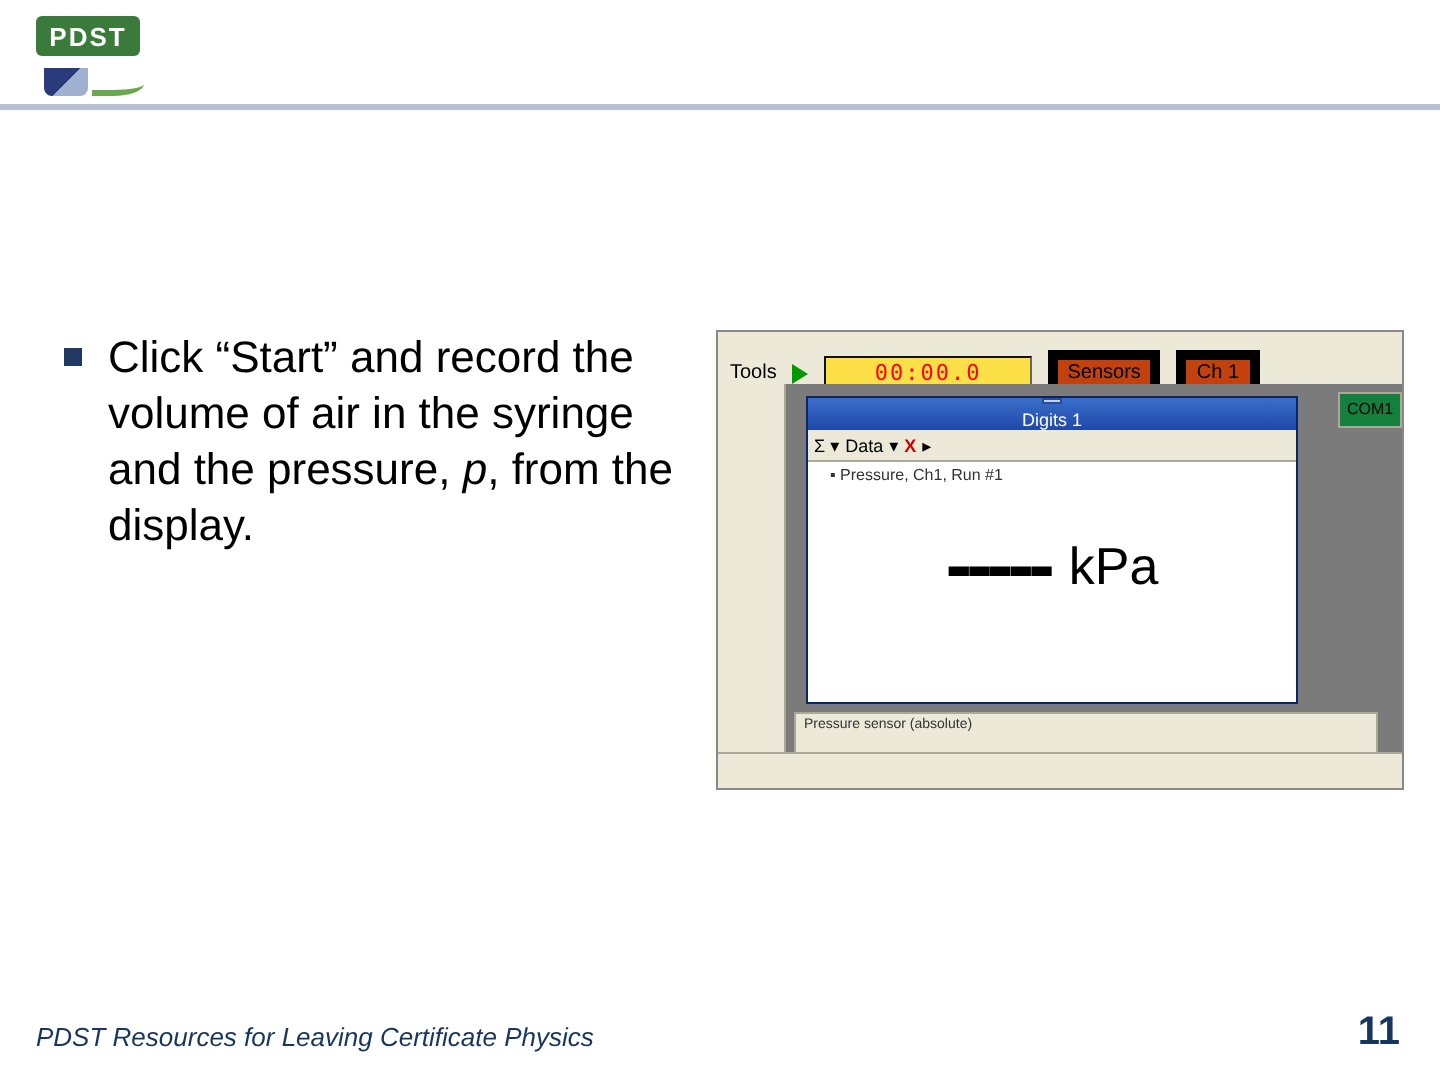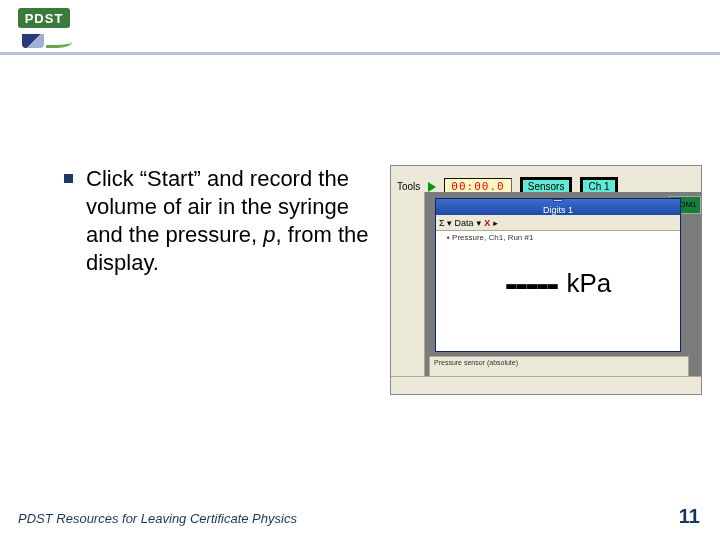--- a/index.html
+++ b/index.html
@@ -63,21 +63,20 @@
   .rule {
     height: 3px;
     background: #b8c0d8;
     margin: 4px 0 0 0;
     width: 100%;
   }
   .content {
     display: flex;
     padding: 110px 18px 0 30px;
     gap: 18px;
-    margin-left: 32px;
   }
   .bullets {
     width: 310px;
   }
   .bullets li {
     list-style: none;
     position: relative;
     padding-left: 24px;
     font-size: 22px;
     line-height: 1.28;
@@ -113,32 +112,32 @@
     gap: 8px;
   }
   .ss-toolbar .tools { font-size: 10px; }
   .ss-play {
     width: 0; height: 0;
     border-left: 8px solid #090;
     border-top: 5px solid transparent;
     border-bottom: 5px solid transparent;
   }
   .ss-timer {
-    background: #fef9c3;
+    background: #fde047;
     color: #f00;
     font-family: monospace;
-    padding: 1px 6px;
+    padding: 1px 24px;
     border: 1px inset #666;
     font-size: 11px;
     letter-spacing: 1px;
   }
   .ss-btn {
     padding: 1px 5px;
-    border: 3px solid #000000;
-    background: #5eead4;
+    border: 5px solid #000000;
+    background: #c2410c;
     font-size: 10px;
   }
   .ss-body {
     background: #7b7b7b;
     position: absolute;
     top: 26px; left: 0; right: 0; bottom: 18px;
   }
   .ss-leftpanel {
     position: absolute;
     left: 0; top: 0; bottom: 0;

